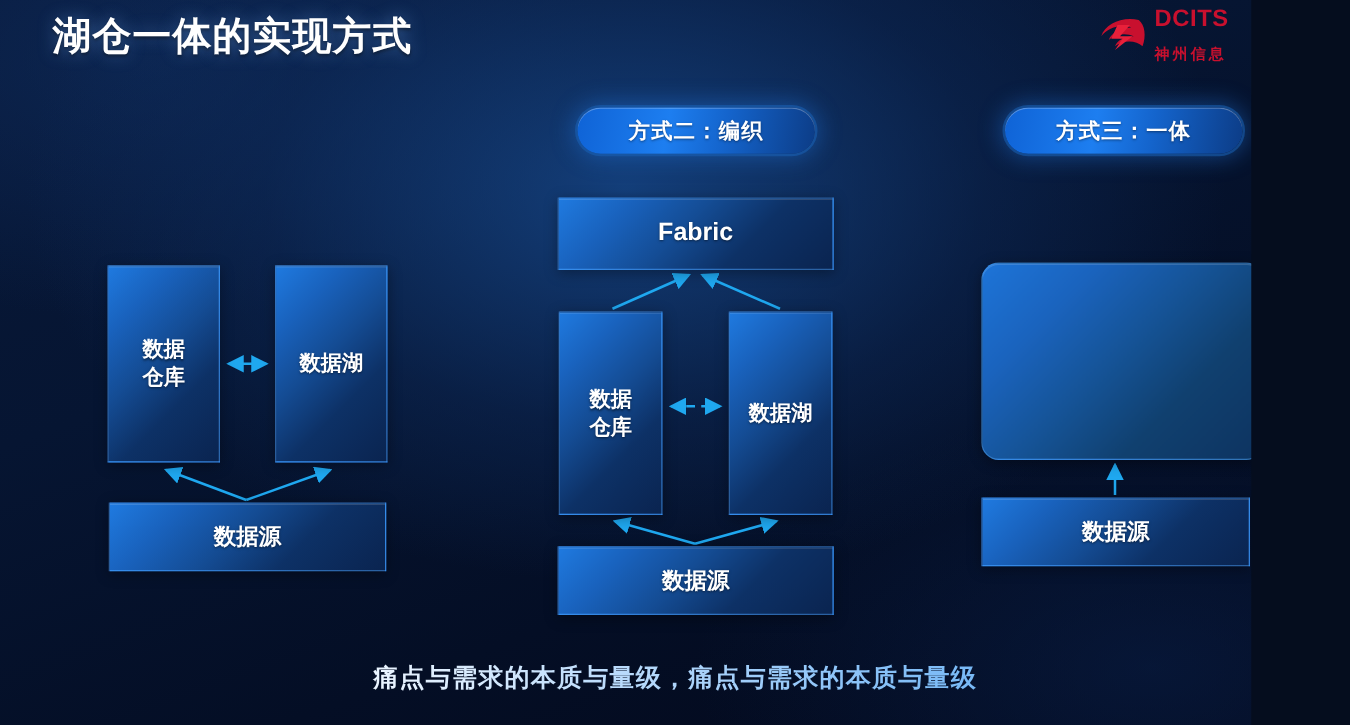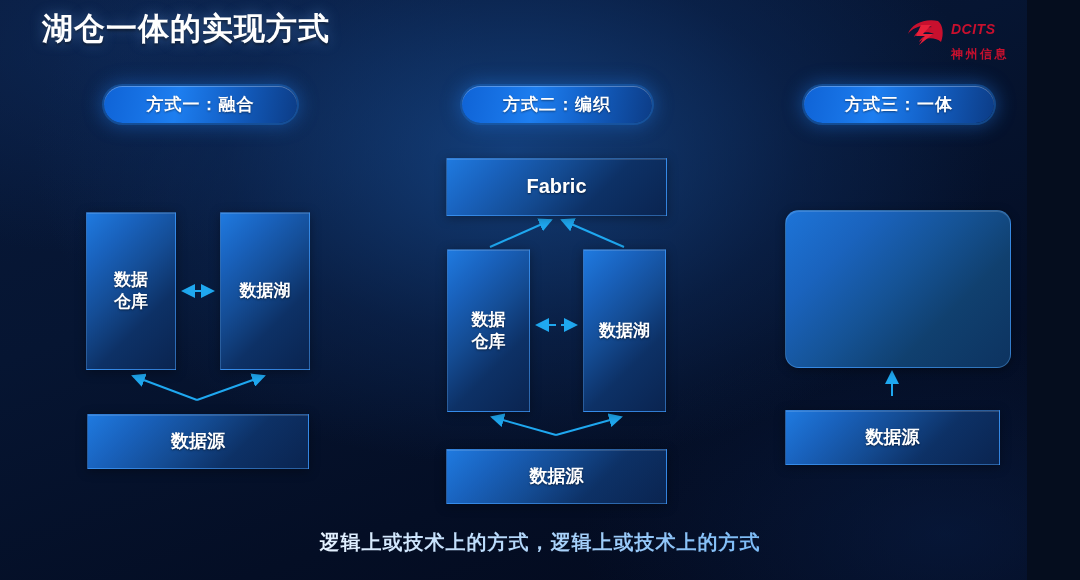--- a/index.html
+++ b/index.html
@@ -12,21 +12,20 @@
     width: 1001px;
     height: 580px;
     overflow: hidden;
     font-family: "Liberation Sans", "DejaVu Sans", sans-serif;
     background:
       radial-gradient(ellipse 640px 420px at 50% 26%, rgba(22,70,135,0.85) 0%, rgba(14,45,95,0.45) 45%, rgba(6,18,46,0) 75%),
       radial-gradient(ellipse 520px 300px at 12% 8%, rgba(16,48,100,0.55) 0%, rgba(6,18,46,0) 70%),
       radial-gradient(ellipse 520px 300px at 92% 92%, rgba(10,34,78,0.5) 0%, rgba(4,12,34,0) 70%),
       linear-gradient(160deg, #08193a 0%, #061532 38%, #040e25 70%, #03091c 100%);
     color: #ffffff;
-    padding-left: 26px;
   }
 
   
   .slide-title {
     position: absolute;
     left: 42px;
     top: 8px;
     font-size: 31px;
     font-weight: bold;
     letter-spacing: 1px;
@@ -38,26 +37,24 @@
     position: absolute;
     right: 18px;
     top: 6px;
     display: flex;
     align-items: center;
     gap: 6px;
   }
   .logo-mark { width: 40px; height: 34px; }
   .logo-text { display: flex; flex-direction: column; line-height: 1; }
   .logo-en {
-    font-size: 14px;
-    font-weight: bold;
-    font-style: italic;
+    font-size: 19px;
+    font-weight: bold;
     color: #c8102e;
     letter-spacing: 0.5px;
-    margin-top: 16px;
   }
   .logo-cn {
     font-size: 12px;
     font-weight: bold;
     color: #c8102e;
     letter-spacing: 2.5px;
     margin-top: 12px;
   }
 
   
@@ -94,21 +91,21 @@
     font-size: 17px;
     font-weight: bold;
     color: #ffffff;
     line-height: 1.28;
     background: linear-gradient(135deg, #1f7ae0 0%, #1962bd 22%, #144c94 45%, #0d3166 68%, #0a2450 100%);
     border: 1px solid rgba(86,170,255,0.42);
     box-shadow: inset 0 1px 0 rgba(255,255,255,0.14), 0 2px 10px rgba(0,0,0,0.35);
     text-shadow: 0 1px 2px rgba(0,0,0,0.5);
     box-sizing: border-box;
   }
-  .box.wide { font-size: 18px; margin-top: 12px; }
+  .box.wide { font-size: 18px; }
 
   
   .c1-dw   { left: 86px;  top: 212px; width: 90px;  height: 158px; }
   .c1-lake { left: 220px; top: 212px; width: 90px;  height: 158px; }
   .c1-src  { left: 87px;  top: 402px; width: 222px; height: 55px; }
 
   
   .c2-fab  { left: 446px; top: 158px; width: 221px; height: 58px; font-size: 20px; }
   .c2-dw   { left: 447px; top: 249px; width: 83px;  height: 163px; }
   .c2-lake { left: 583px; top: 249px; width: 83px;  height: 163px; }
@@ -159,21 +156,20 @@
     <svg class="logo-mark" viewBox="0 0 40 34">
       <path d="M33 5 C20 2 6 8 3 18 C8 11 19 8 27 11 C19 11 11 15 9 21 C14 16 23 15 29 18 C22 18 16 21 14 26 C20 21 31 21 36 26 C39 18 38 9 33 5 Z" fill="#c8102e"></path>
       <path d="M16 9 L26 9 L18 18 L28 18 L14 29 L20 20 L11 20 Z" fill="#e8203a"></path>
     </svg>
     <div class="logo-text">
       <span class="logo-en">DCITS</span>
       <span class="logo-cn">神州信息</span>
     </div>
   </div>
 
-  <div class="pill pill1">方式一：融合</div>
   <div class="pill pill3">方式三：一体</div>
   <div class="pill pill2">方式二：编织</div>
 
   <svg class="arrows">
     <defs>
       <marker id="ah" markerWidth="7" markerHeight="7" refX="6" refY="3.5" orient="auto">
         <path d="M0,0 L7,3.5 L0,7 Z" fill="#1fa8f0"></path>
       </marker>
       <marker id="ahr" markerWidth="7" markerHeight="7" refX="1" refY="3.5" orient="auto">
         <path d="M7,0 L0,3.5 L7,7 Z" fill="#1fa8f0"></path>
@@ -222,15 +218,15 @@
   <div class="box c2-dw">数据<br>仓库</div>
   <div class="box c2-lake">数据湖</div>
   <div class="box c2-src wide">数据源</div>
 
   <div class="box c3-outer">
     
     
   </div>
   <div class="box c3-src wide">数据源</div>
 
-  <div class="footer">逻辑上或技术上的方式，逻辑上或技术上的方式</div>
+  <div class="footer">痛点与需求的本质与量级，痛点与需求的本质与量级</div>
 
 </div>
 
 </body></html>

